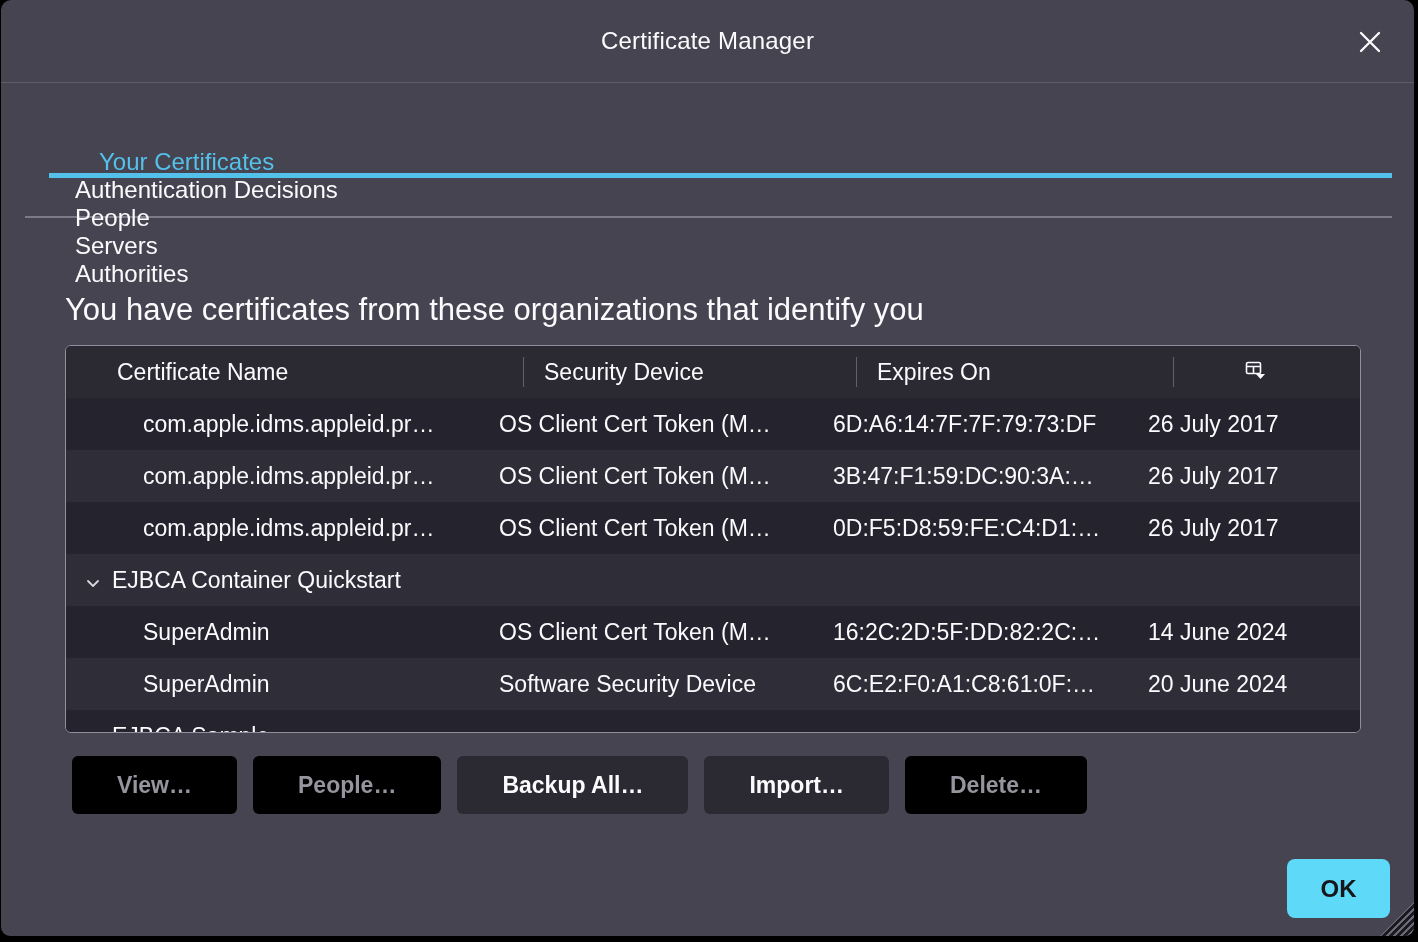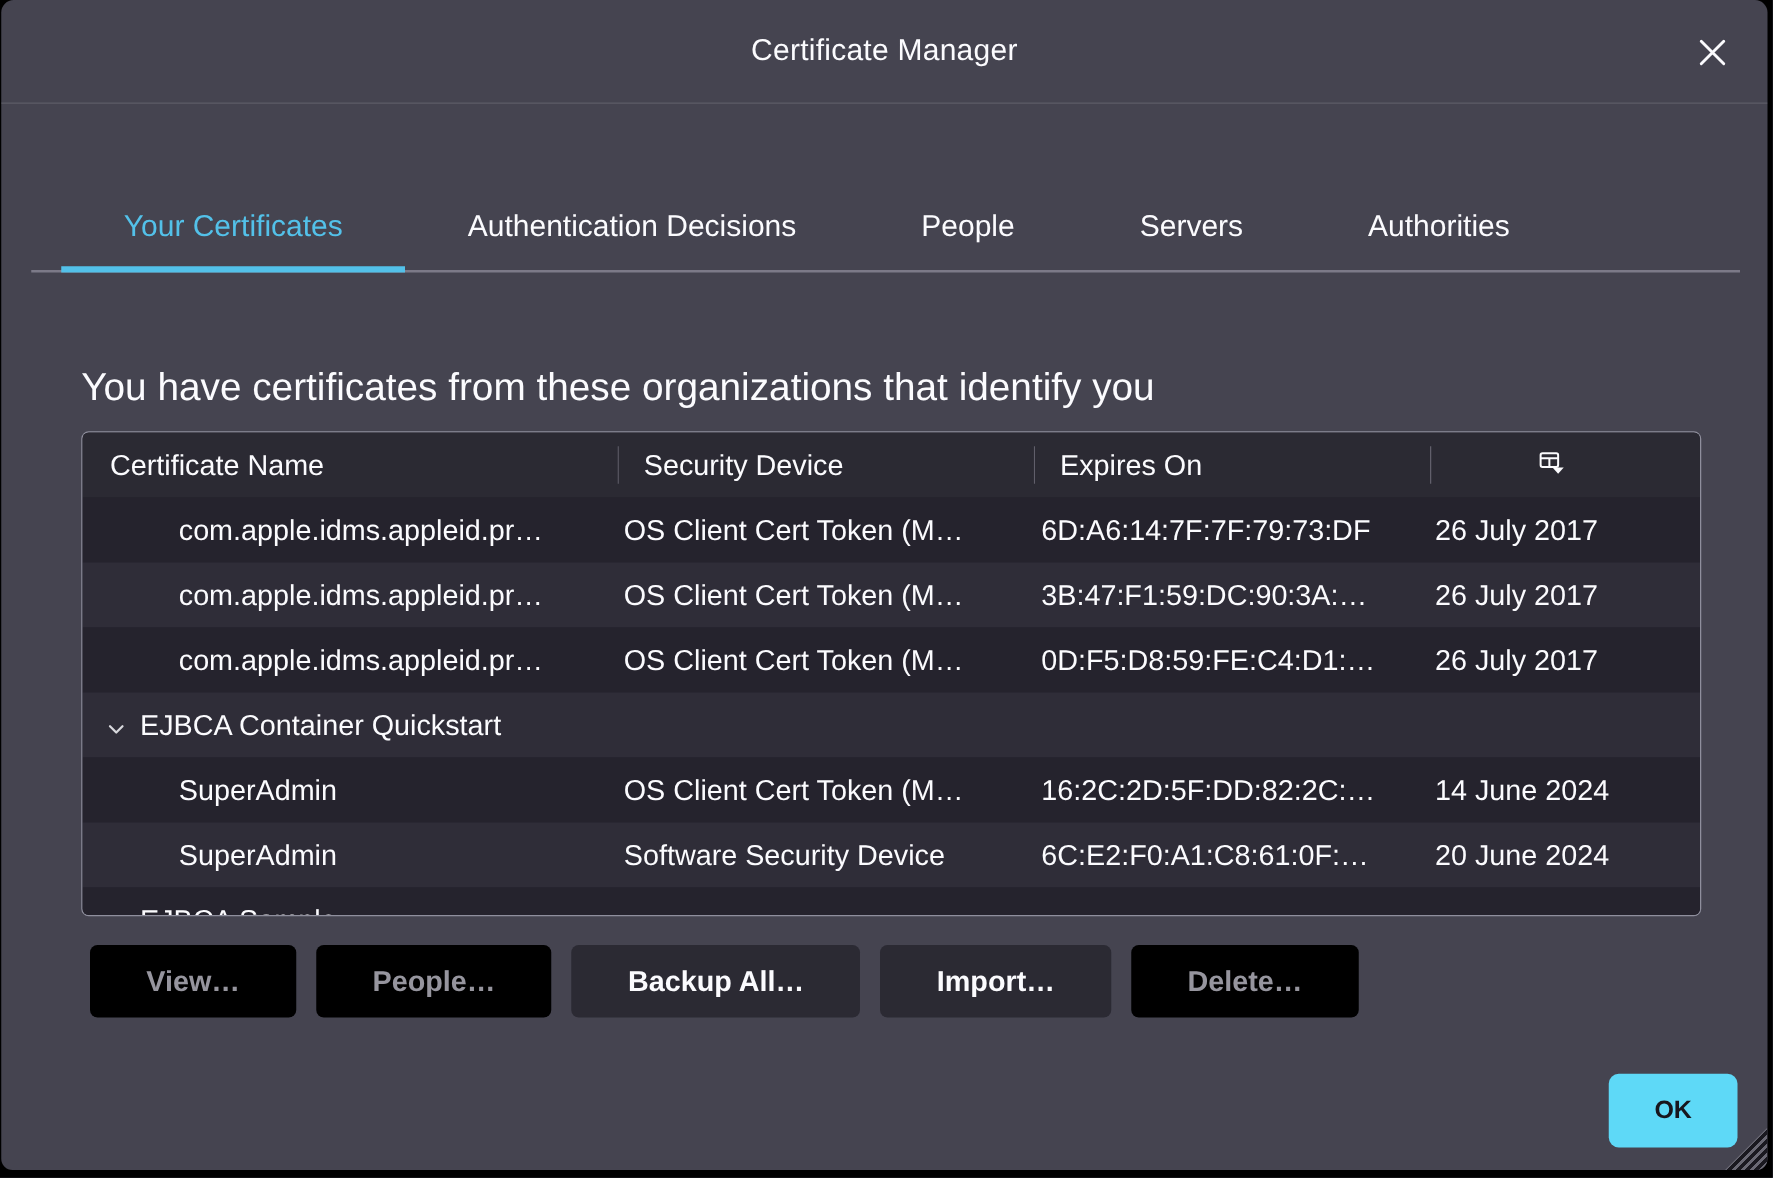--- a/index.html
+++ b/index.html
@@ -28,20 +28,21 @@
     display: flex; align-items: center; justify-content: center;
   }
   .close-btn svg { display: block; }
 
   
   .tabbar {
     position: absolute; top: 148px; left: 24px; right: 22px;
     height: 70px;
     display: flex; align-items: stretch;
     border-bottom: 2px solid #7c7a88;
+    flex-direction: column;
   }
   .tab {
     display: flex; align-items: center;
     padding: 0 50px; font-size: 24px;
     position: relative; cursor: pointer; white-space: nowrap;
   }
   .tab:first-child { margin-left: 24px; }
   .tab.active { color: #53c1e9; }
   .tab.active::after {
     content: ""; position: absolute; left: 0; right: 0; bottom: -2px;
@@ -62,20 +63,21 @@
     overflow: hidden; background: #25232d;
   }
   .thead {
     height: 52px; background: #2b2a33;
     display: grid; grid-template-columns: 428px 333px 317px 194px 1fr;
   }
   .th {
     position: relative; display: flex; align-items: center;
     font-size: 23px; padding-left: 21px; white-space: nowrap; overflow: hidden;
     cursor: pointer;
+    margin-left: 29px;
   }
   .th:first-child { padding-left: 22px; }
   .th:not(:first-child)::before {
     content: ""; position: absolute; left: 0; top: 11px; bottom: 11px;
     width: 1px; background: #615f6b;
   }
   .th.picker { padding: 0; justify-content: center; }
 
   .row {
     height: 52px;
@@ -107,21 +109,21 @@
   }
   .btn.on  { background: #2b2a33; color: #fbfbfe; cursor: pointer; }
   .btn.off { background: #000000; color: #96959e; }
 
   
   .ok-btn {
     position: absolute; left: 1286px; top: 859px;
     width: 103px; height: 59px;
     background: #5ed9f7; color: #17161d;
     border: none; border-radius: 8px;
-    font-family: inherit; font-size: 20px; font-weight: 700;
+    font-family: inherit; font-size: 24px; font-weight: 700;
     cursor: pointer;
   }
 
   
   .resize-grip {
     position: absolute; right: 0; bottom: 0;
     width: 34px; height: 34px;
     background: repeating-linear-gradient(135deg, #1a1920 0 3px, #6a6974 3px 5px);
     clip-path: polygon(100% 0, 100% 100%, 0 100%);
     cursor: nwse-resize;

